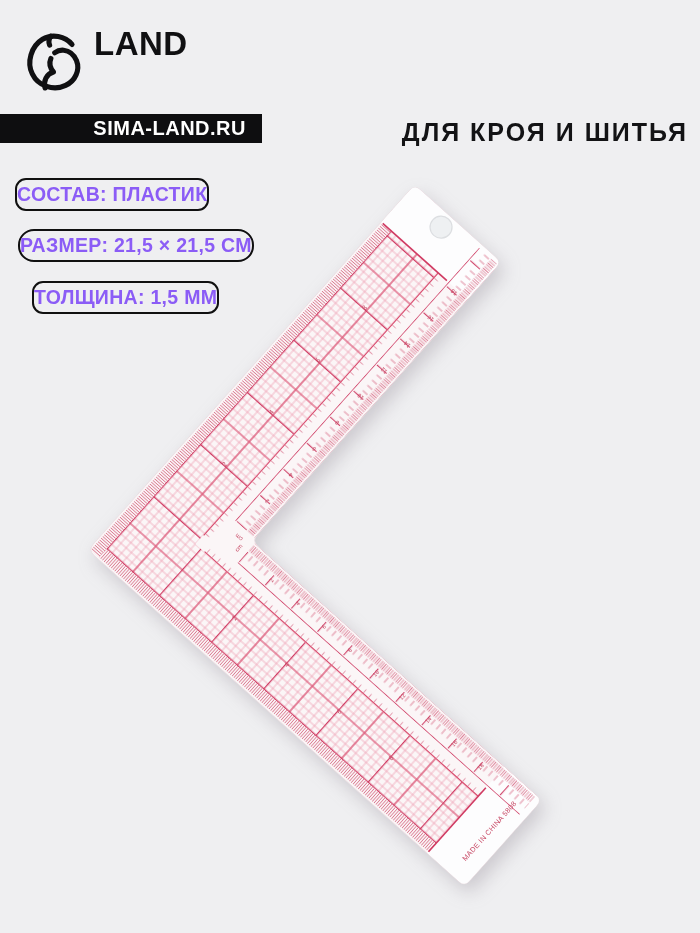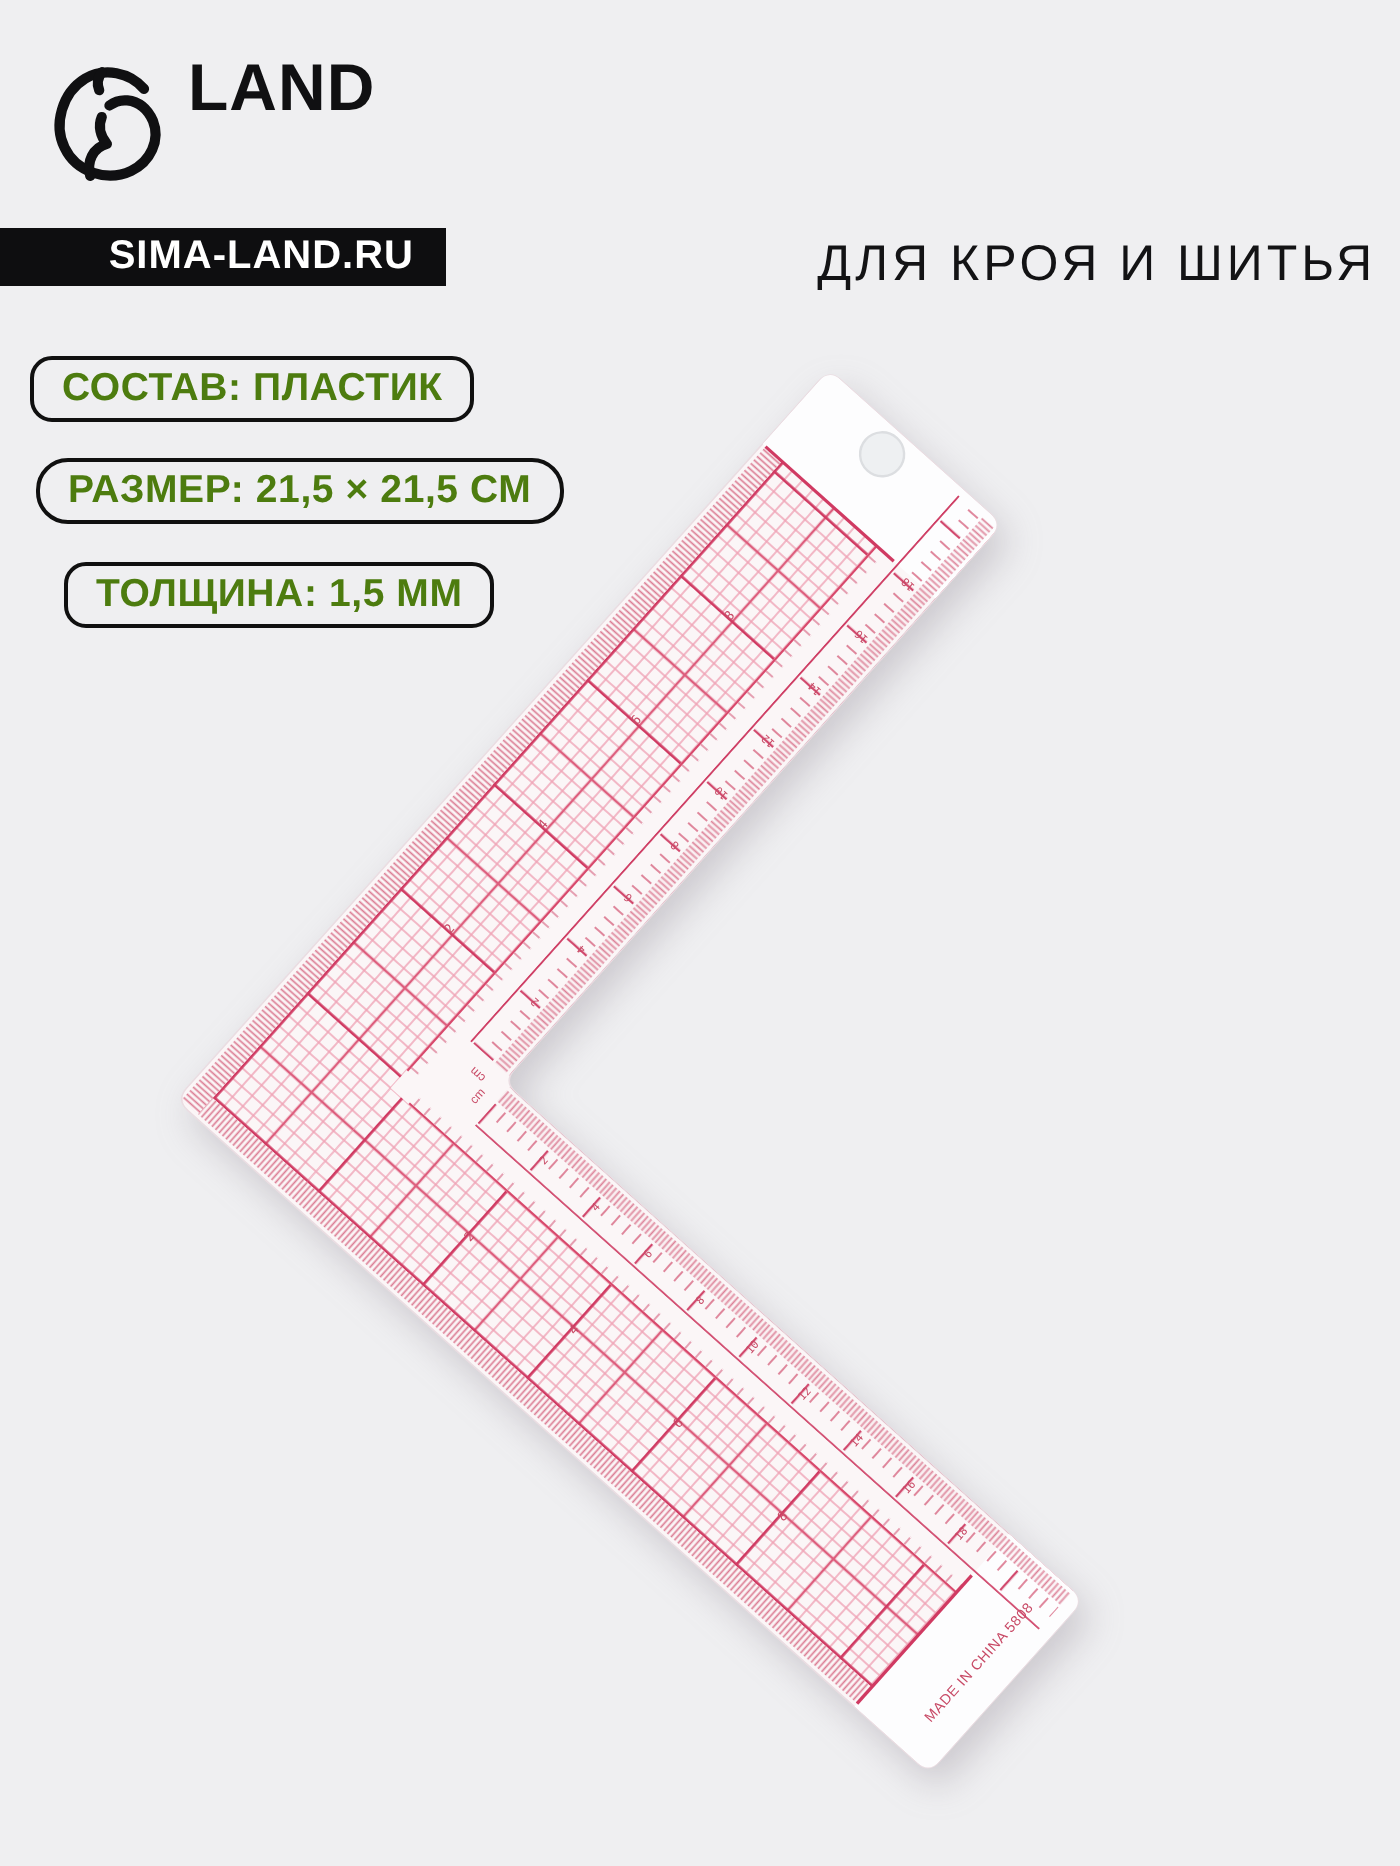--- a/index.html
+++ b/index.html
@@ -7,39 +7,39 @@
     position:relative;width:700px;height:933px;overflow:hidden;
     background:#efeff1;
     font-family:"Liberation Sans","DejaVu Sans",sans-serif;
   }
   
   .logo-wrap{position:absolute;left:24px;top:22px;display:flex;align-items:flex-start;}
   .bear{width:64px;height:74px;margin-top:4px;}
   .brand-text{margin-left:6px;color:#101012;font-weight:800;font-size:33px;
     line-height:31px;letter-spacing:.5px;margin-top:6px;}
   .site-bar{
-    position:absolute;left:0;top:114px;width:223px;height:29px;background:#0e0e10;
+    position:absolute;left:0;top:114px;width:262px;height:29px;background:#0e0e10;
     color:#ffffff;font-weight:700;font-size:20px;letter-spacing:.5px;
     display:flex;align-items:center;justify-content:flex-end;padding-right:16px;box-sizing:border-box;
   }
   
   .title{
     position:absolute;top:6px;right:11px;color:#0b0b0c;
     font-size:88px;font-weight:800;letter-spacing:0px;line-height:1;white-space:nowrap;
   }
   .subtitle{
     position:absolute;top:118px;right:12px;color:#131315;
-    font-size:25px;font-weight:400;letter-spacing:2px;white-space:nowrap;
+    font-size:25px;font-weight:700;letter-spacing:2px;white-space:nowrap;
   }
   
   .spec{
     position:absolute;left:15px;height:33px;box-sizing:border-box;
     border:2.5px solid #101010;border-radius:11px;background:transparent;
-    color:#4d7c0f;font-weight:700;font-size:19.5px;letter-spacing:.3px;
-    display:flex;align-items:center;padding:0 14px;white-space:nowrap;justify-content:flex-end;
+    color:#8b5cf6;font-weight:700;font-size:19.5px;letter-spacing:.3px;
+    display:flex;align-items:center;padding:0 0;white-space:nowrap;justify-content:flex-end;
   }
   .spec1{top:178px;} .spec2{top:229px;left:18px;border-radius:16px;} .spec3{top:281px;left:4px;margin-left:28px;}
   
   #ruler-svg{position:absolute;left:0;top:0;
     filter:drop-shadow(5px 8px 9px rgba(125,115,130,.30));}
   .scale-num{font-family:"DejaVu Sans Mono","Liberation Mono",monospace;}
 </style>
 </head>
 <body>
 

